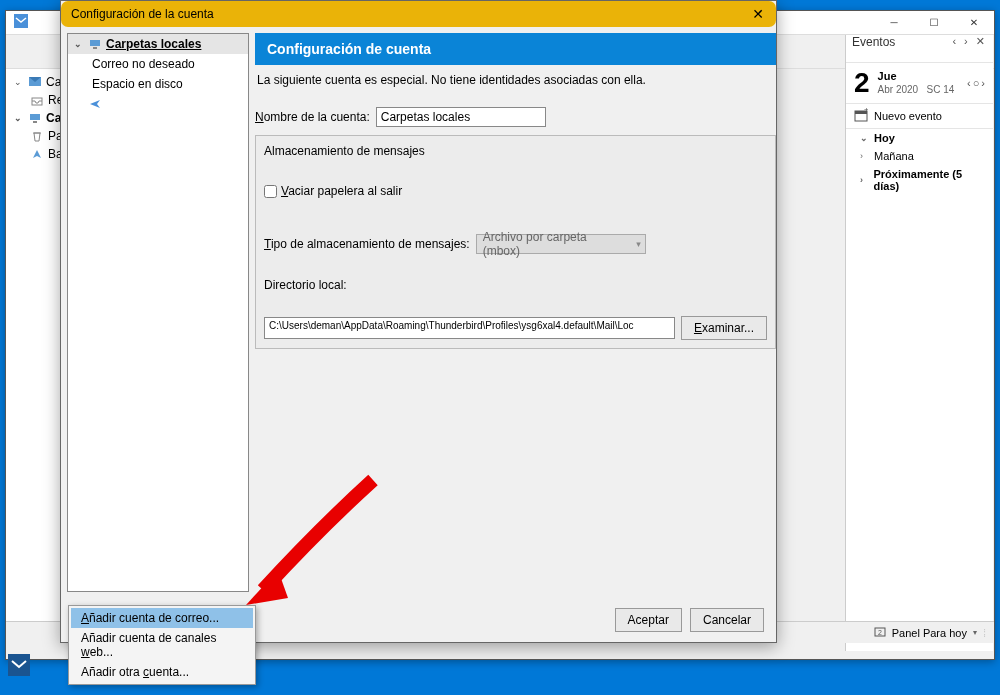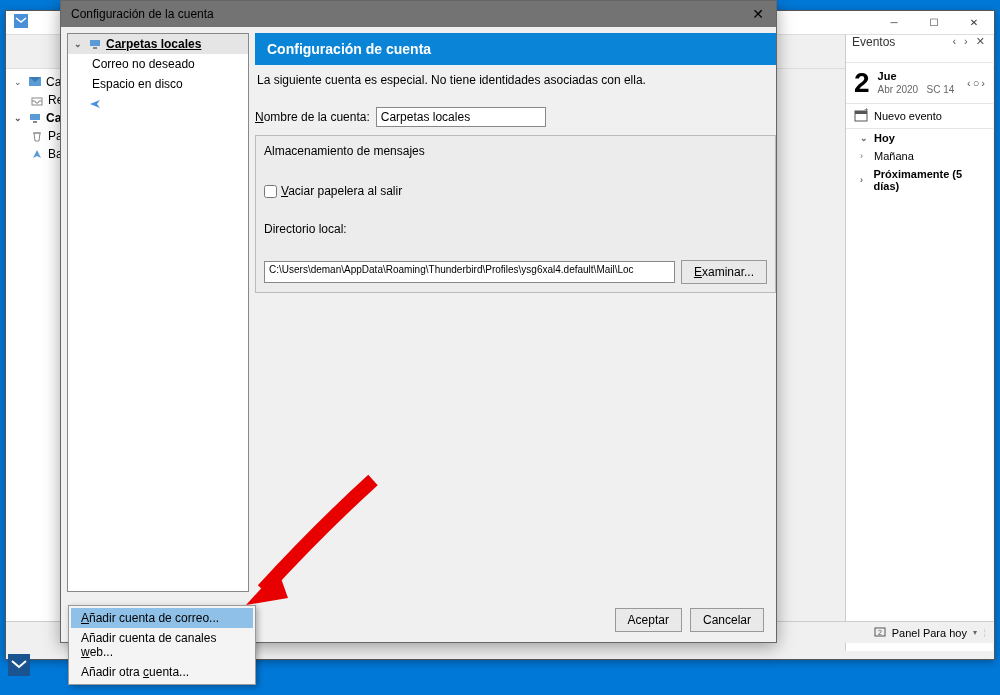--- a/index.html
+++ b/index.html
@@ -56,22 +56,22 @@
 
 .statusbar { position: absolute; bottom: 16px; left: 0; right: 0; height: 22px; background: #f0f0f0; border-top: 1px solid #ccc; display: flex; align-items: center; justify-content: flex-end; padding: 0 8px; font-size: 11px; gap: 6px; }
 
 
 .dialog {
   position: absolute; left: 60px; top: 0; width: 717px; height: 643px;
   background: #f0f0f0; border: 1px solid #666; box-shadow: 0 4px 16px rgba(0,0,0,0.35);
   z-index: 10;
 }
 .dlg-titlebar {
-  height: 26px; background: #737373; display: flex; align-items: center;
-  justify-content: space-between; padding: 0 0 0 10px; font-size: 12px;
+  height: 26px; background: #eab308; display: flex; align-items: center;
+  justify-content: space-between; padding: 0 0 0 10px; font-size: 12px; border-radius: 7px;
 }
 .dlg-close { width: 36px; height: 26px; display: flex; align-items: center; justify-content: center; font-size: 14px; }
 
 .dlg-body { display: flex; height: calc(100% - 26px - 44px); }
 .dlg-tree {
   width: 182px; background: #fff; border: 1px solid #888; margin: 6px 0 6px 6px;
   overflow: hidden;
 }
 .tree-item { display: flex; align-items: center; padding: 3px 6px; font-size: 12px; gap: 4px; }
 .tree-item.selected { background: #e5e5e5; }
@@ -336,20 +336,26 @@
         <label><span class="ak">N</span>ombre de la cuenta:</label>
         <input class="text-input name-input" value="Carpetas locales" style="">
       </div>
 
       <div class="group-box">
         <div class="group-title">Almacenamiento de mensajes</div>
         <div class="checkbox-row">
           <input type="checkbox" style="">
           <label><span class="ak">V</span>aciar papelera al salir</label>
         </div>
+        <div class="form-row">
+          <label><span class="ak">T</span>ipo de almacenamiento de mensajes:</label>
+          <div class="select-disabled">
+            <span>Archivo por carpeta (mbox)</span>
+          </div>
+        </div>
         <div>Directorio local:</div>
         <div class="path-row">
           <div class="path-input">C:\Users\deman\AppData\Roaming\Thunderbird\Profiles\ysg6xal4.default\Mail\Loc</div>
           <button class="btn"><span class="ak">E</span>xaminar...</button>
         </div>
       </div>
     </div>
   </div>
 
 

